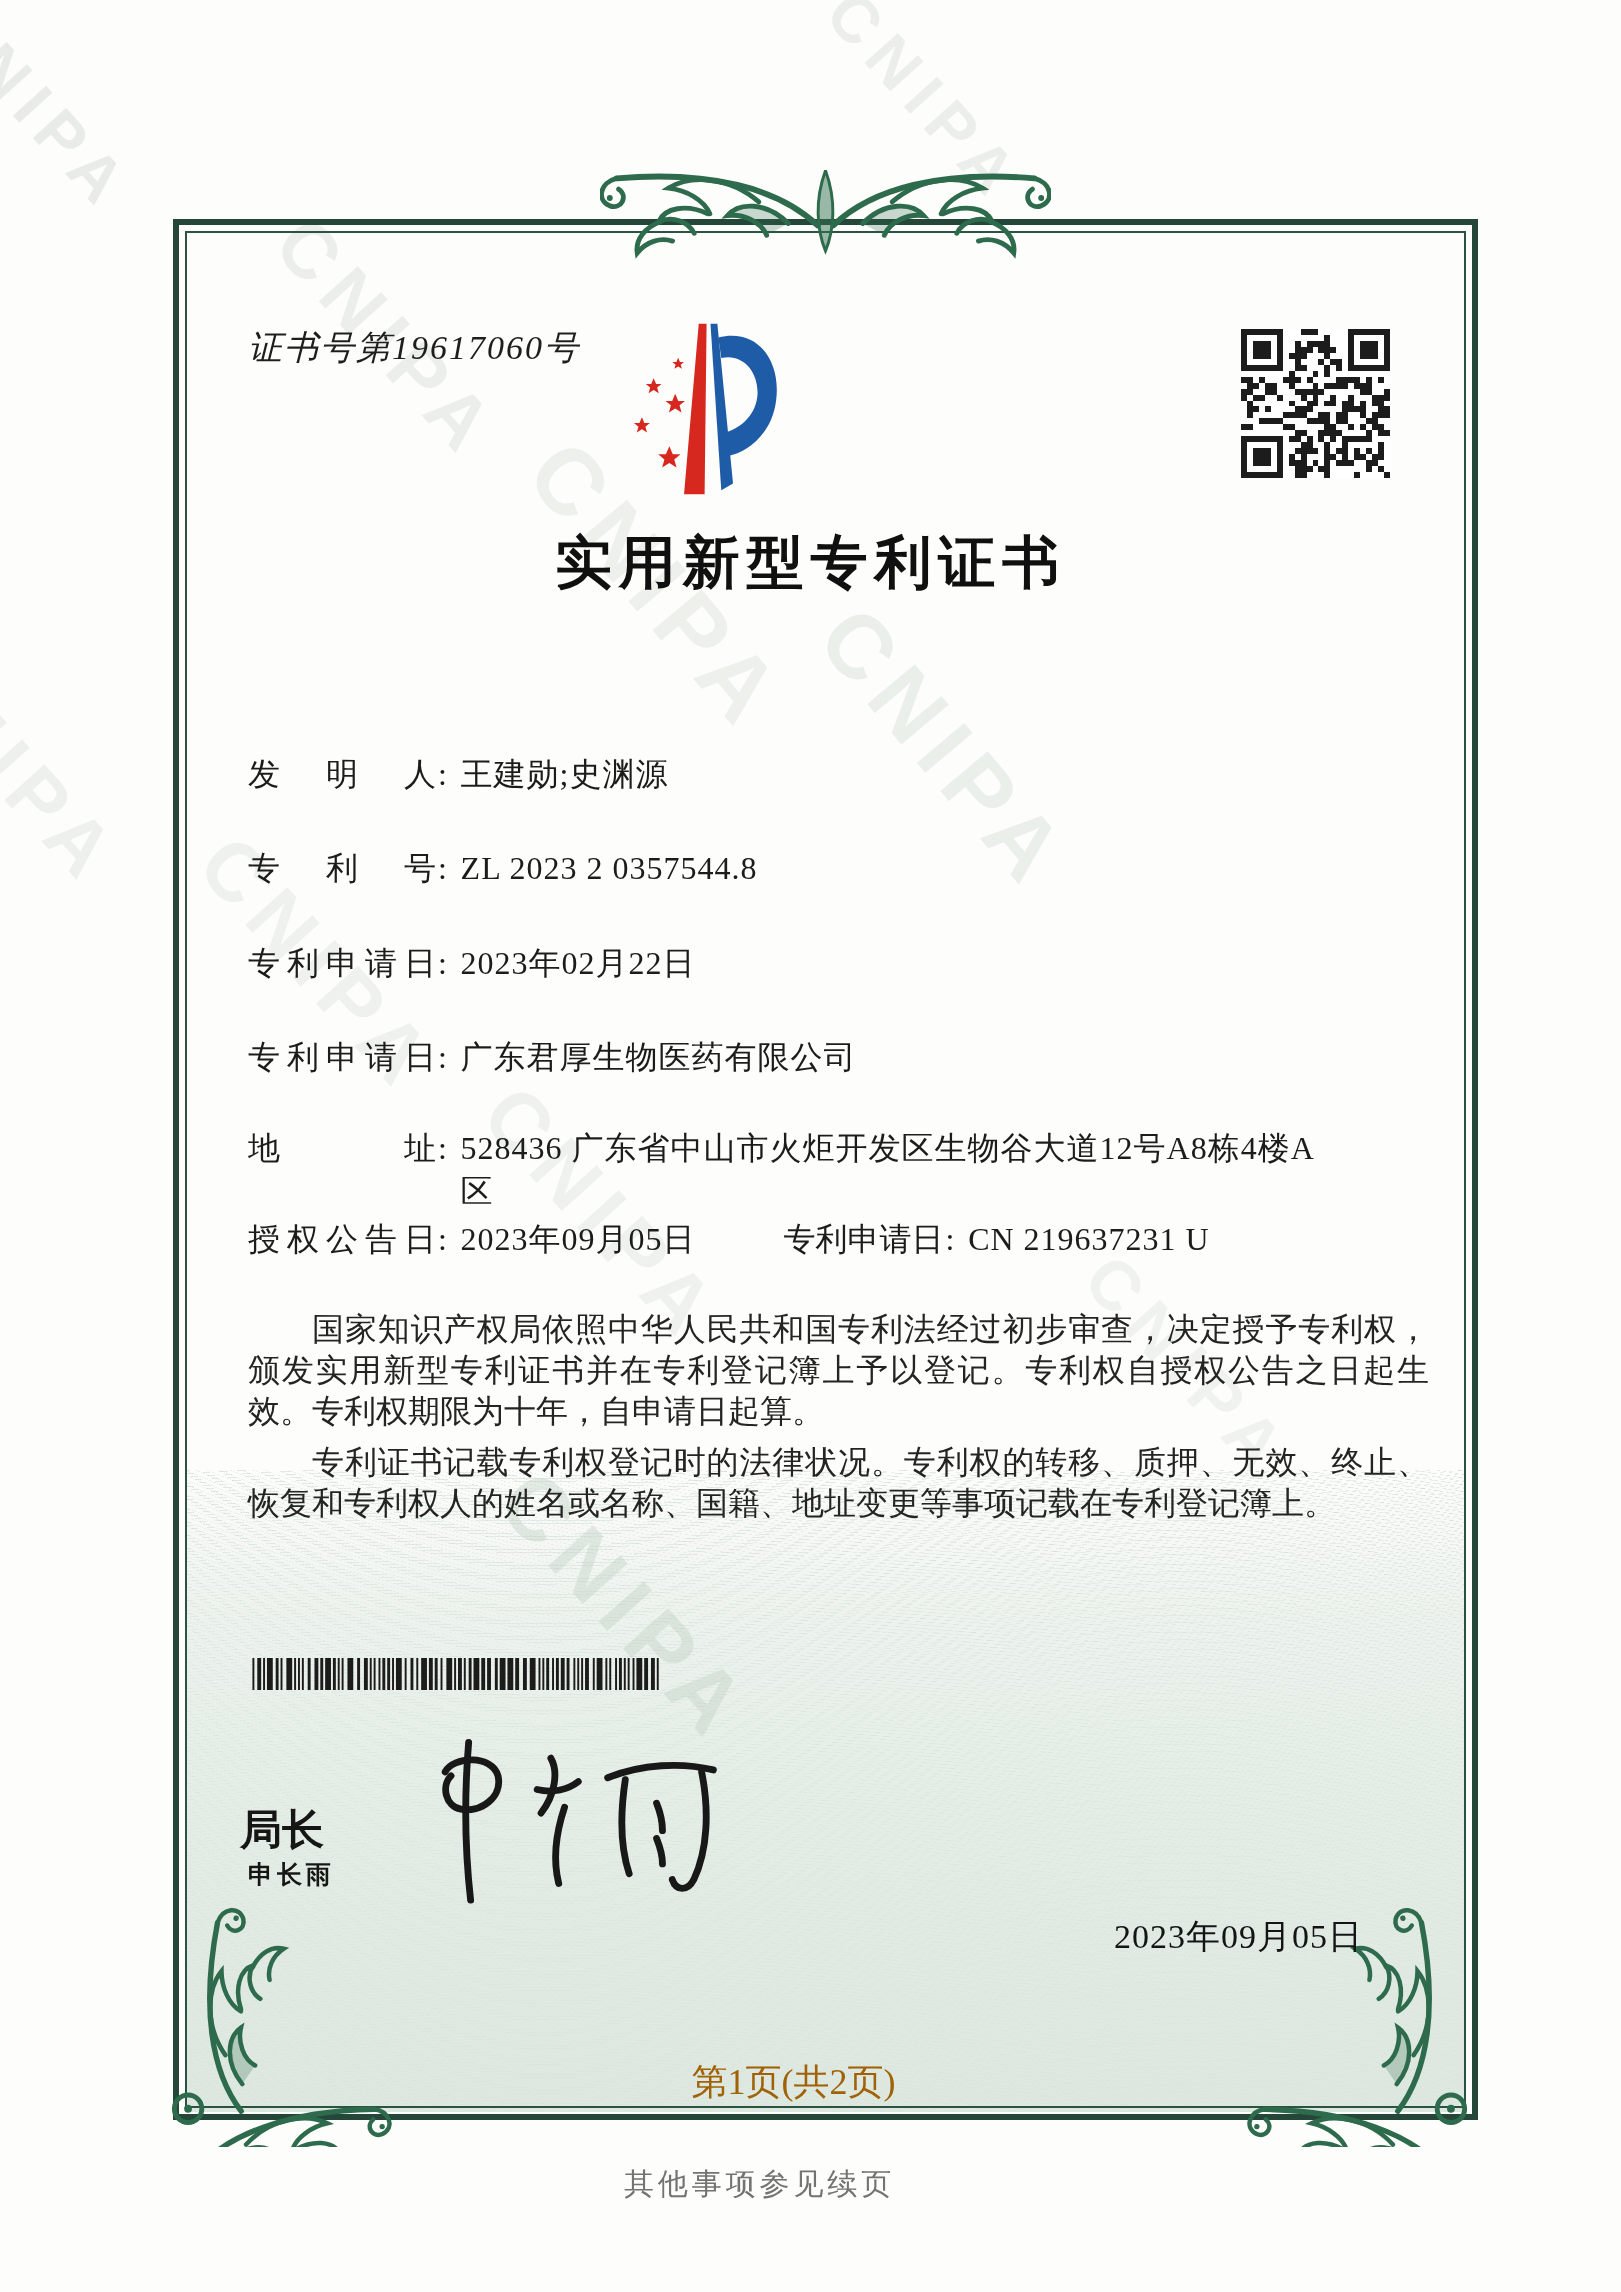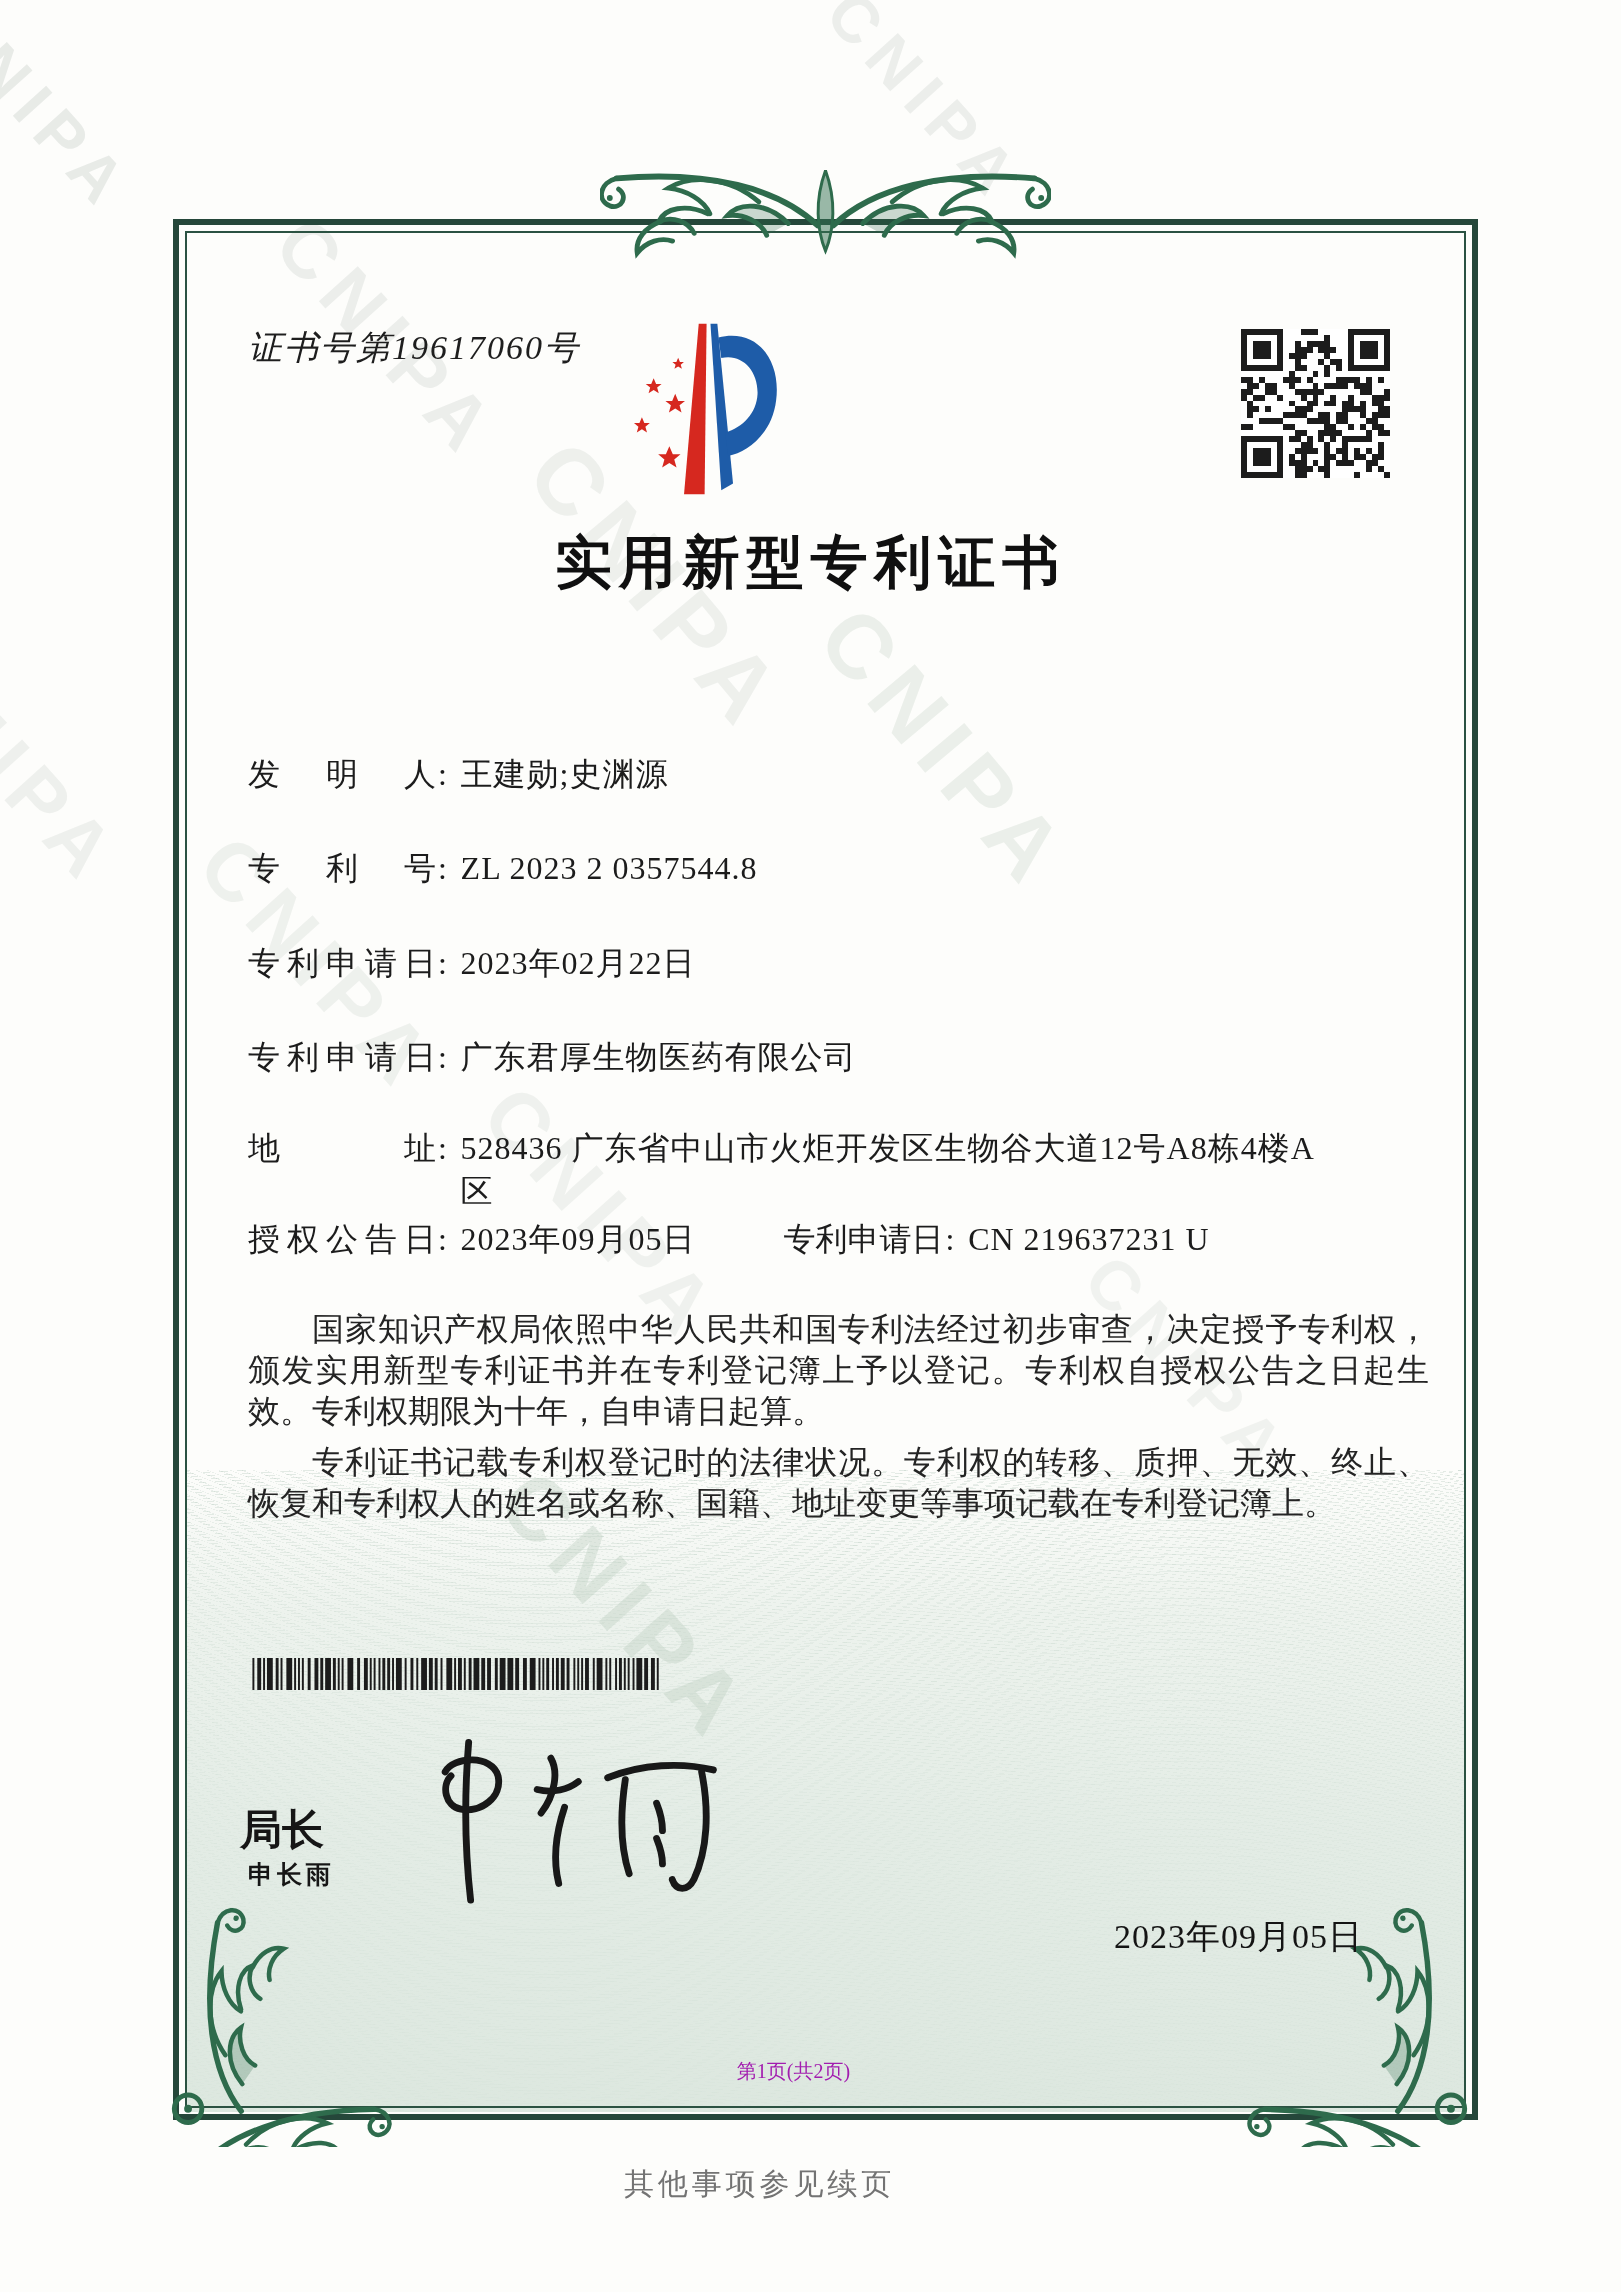--- a/index.html
+++ b/index.html
@@ -32,21 +32,21 @@
   .f-value{margin-left:13.7px;letter-spacing:1px;}
   .f-value.wrap{display:inline-block;vertical-align:top;white-space:normal;width:887px;
                 line-height:43px;}
   .pair2{margin-left:88px;}
   .body-text{left:248px;width:1181px;font-size:32px;line-height:41px;color:#242424;
              text-align:justify;}
   .body-text p{margin:0;text-indent:2em;}
   .body-text p + p{margin-top:9.8px;}
   .hei{font-family:"Liberation Sans","DejaVu Sans",sans-serif;font-weight:700;color:#161616;}
   .issue-date{font-size:34px;letter-spacing:1px;color:#141414;}
-  .page-num{font-size:20px;color:#a21caf;}
+  .page-num{font-size:36px;color:#a16207;}
   .footer-note{font-size:30px;letter-spacing:3.9px;color:#737373;margin-top:12px;}
   svg{display:block;}
 </style>
 </head>
 <body>
 
 <div class="page">
 
   <svg width="0" height="0" aria-hidden="true">
     <defs>

